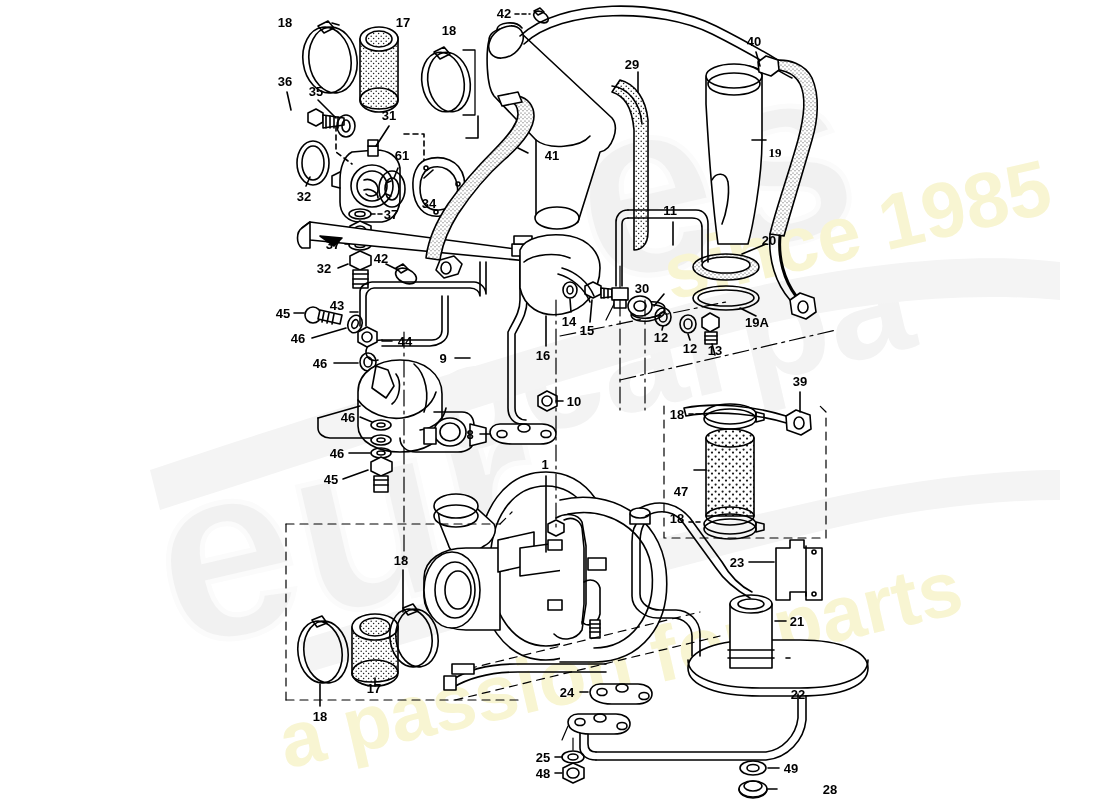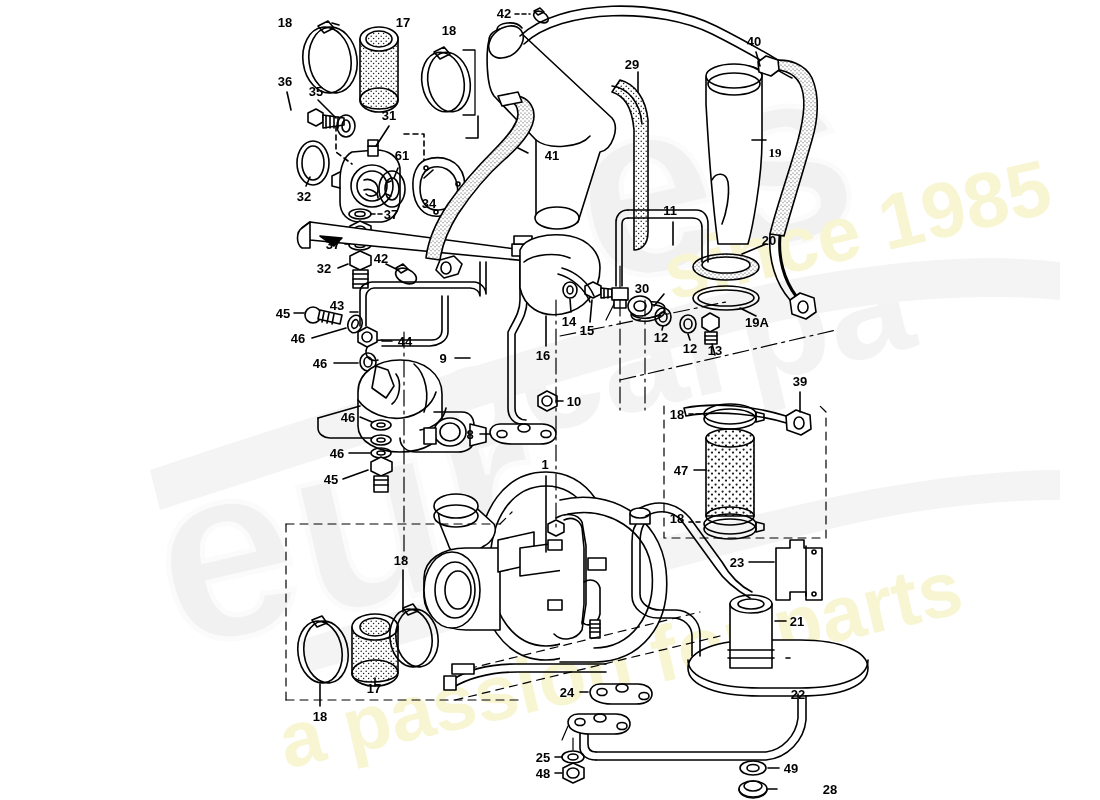--- a/index.html
+++ b/index.html
@@ -648,21 +648,21 @@
       <div class="lbl" style="left: 405px; top: 341px;">44</div>
       <div class="lbl" style="left: 715px; top: 350px;">13</div>
       <div class="lbl" style="left: 443px; top: 358px;">9</div>
       <div class="lbl" style="left: 320px; top: 363px;">46</div>
       <div class="lbl" style="left: 543px; top: 355px;">16</div>
       <div class="lbl" style="left: 800px; top: 381px; text-align: right;">39</div>
       <div class="lbl" style="left: 574px; top: 401px;">10</div>
       <div class="lbl" style="left: 677px; top: 414px;">18</div>
       <div class="lbl" style="left: 348px; top: 417px;">46</div>
       <div class="lbl" style="left: 470px; top: 434px;">8</div>
-      <div class="lbl" style="left: 681px; top: 470px;">47</div>
+      <div class="lbl" style="left: 681px; top: 491px;">47</div>
       <div class="lbl" style="left: 545px; top: 464px;">1</div>
       <div class="lbl" style="left: 337px; top: 453px;">46</div>
       <div class="lbl" style="left: 331px; top: 479px;">45</div>
       <div class="lbl" style="left: 677px; top: 518px;">18</div>
       <div class="lbl" style="left: 401px; top: 560px;">18</div>
       <div class="lbl" style="left: 737px; top: 562px;">23</div>
       <div class="lbl" style="left: 797px; top: 621px;">21</div>
       <div class="lbl" style="left: 798px; top: 658px; margin-top: 36px;">22</div>
       <div class="lbl" style="left: 374px; top: 688px;">17</div>
       <div class="lbl" style="left: 320px; top: 716px;">18</div>

